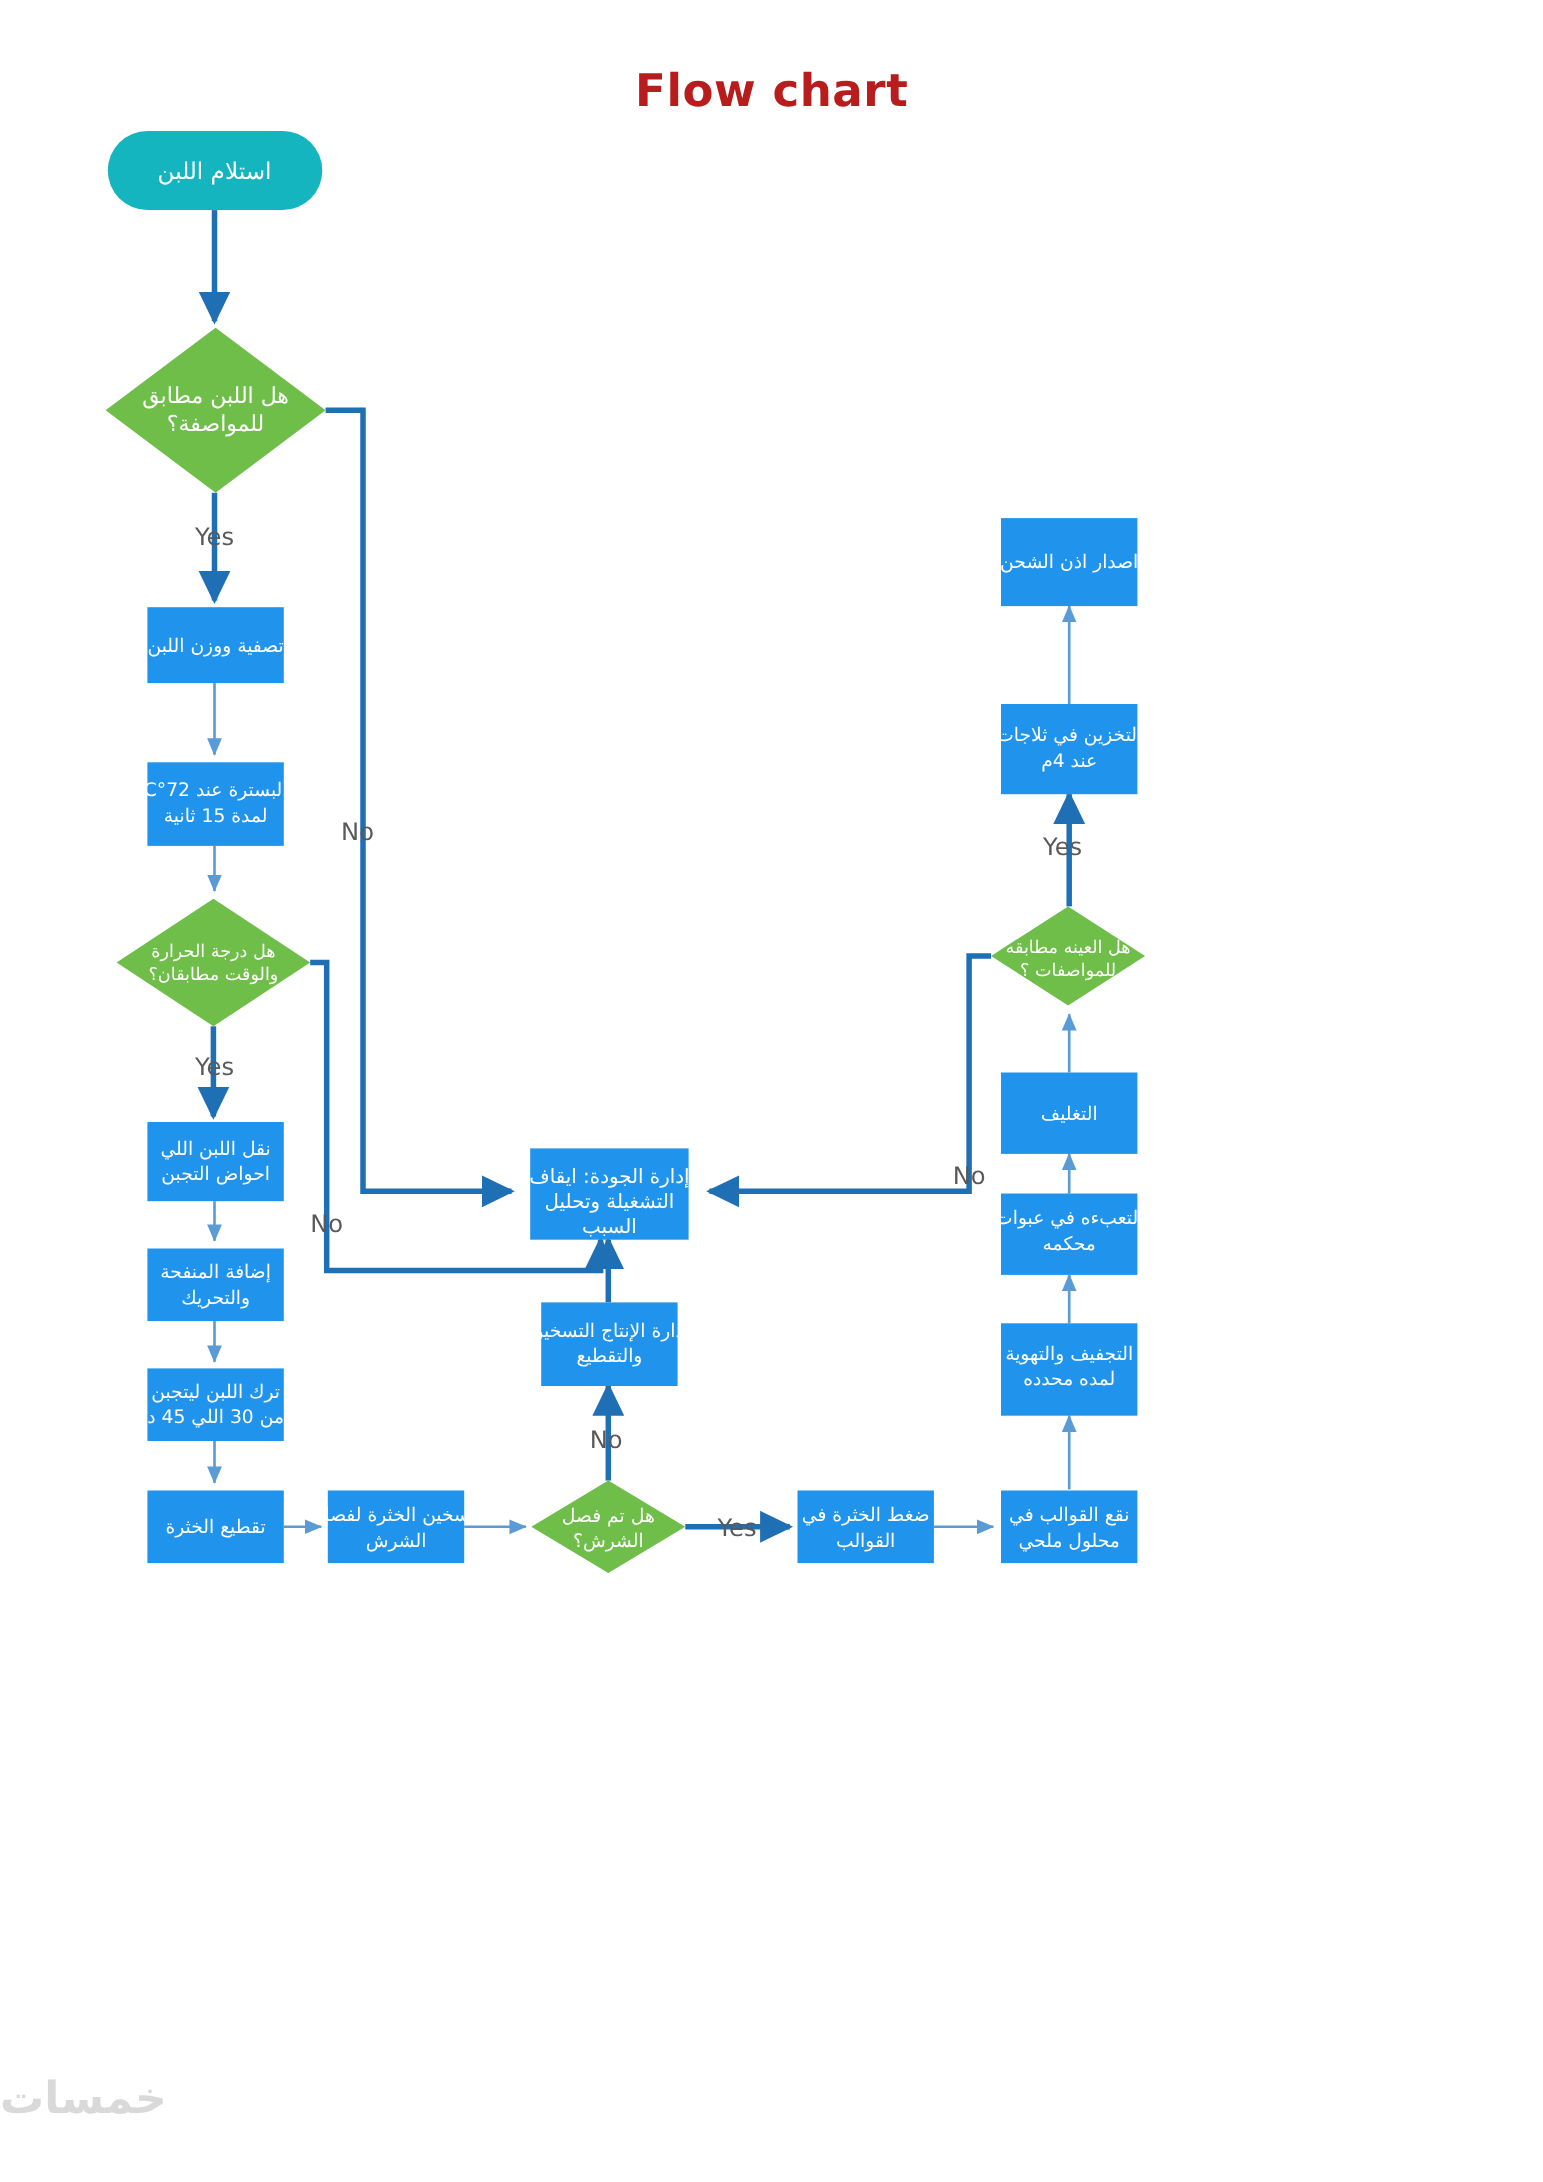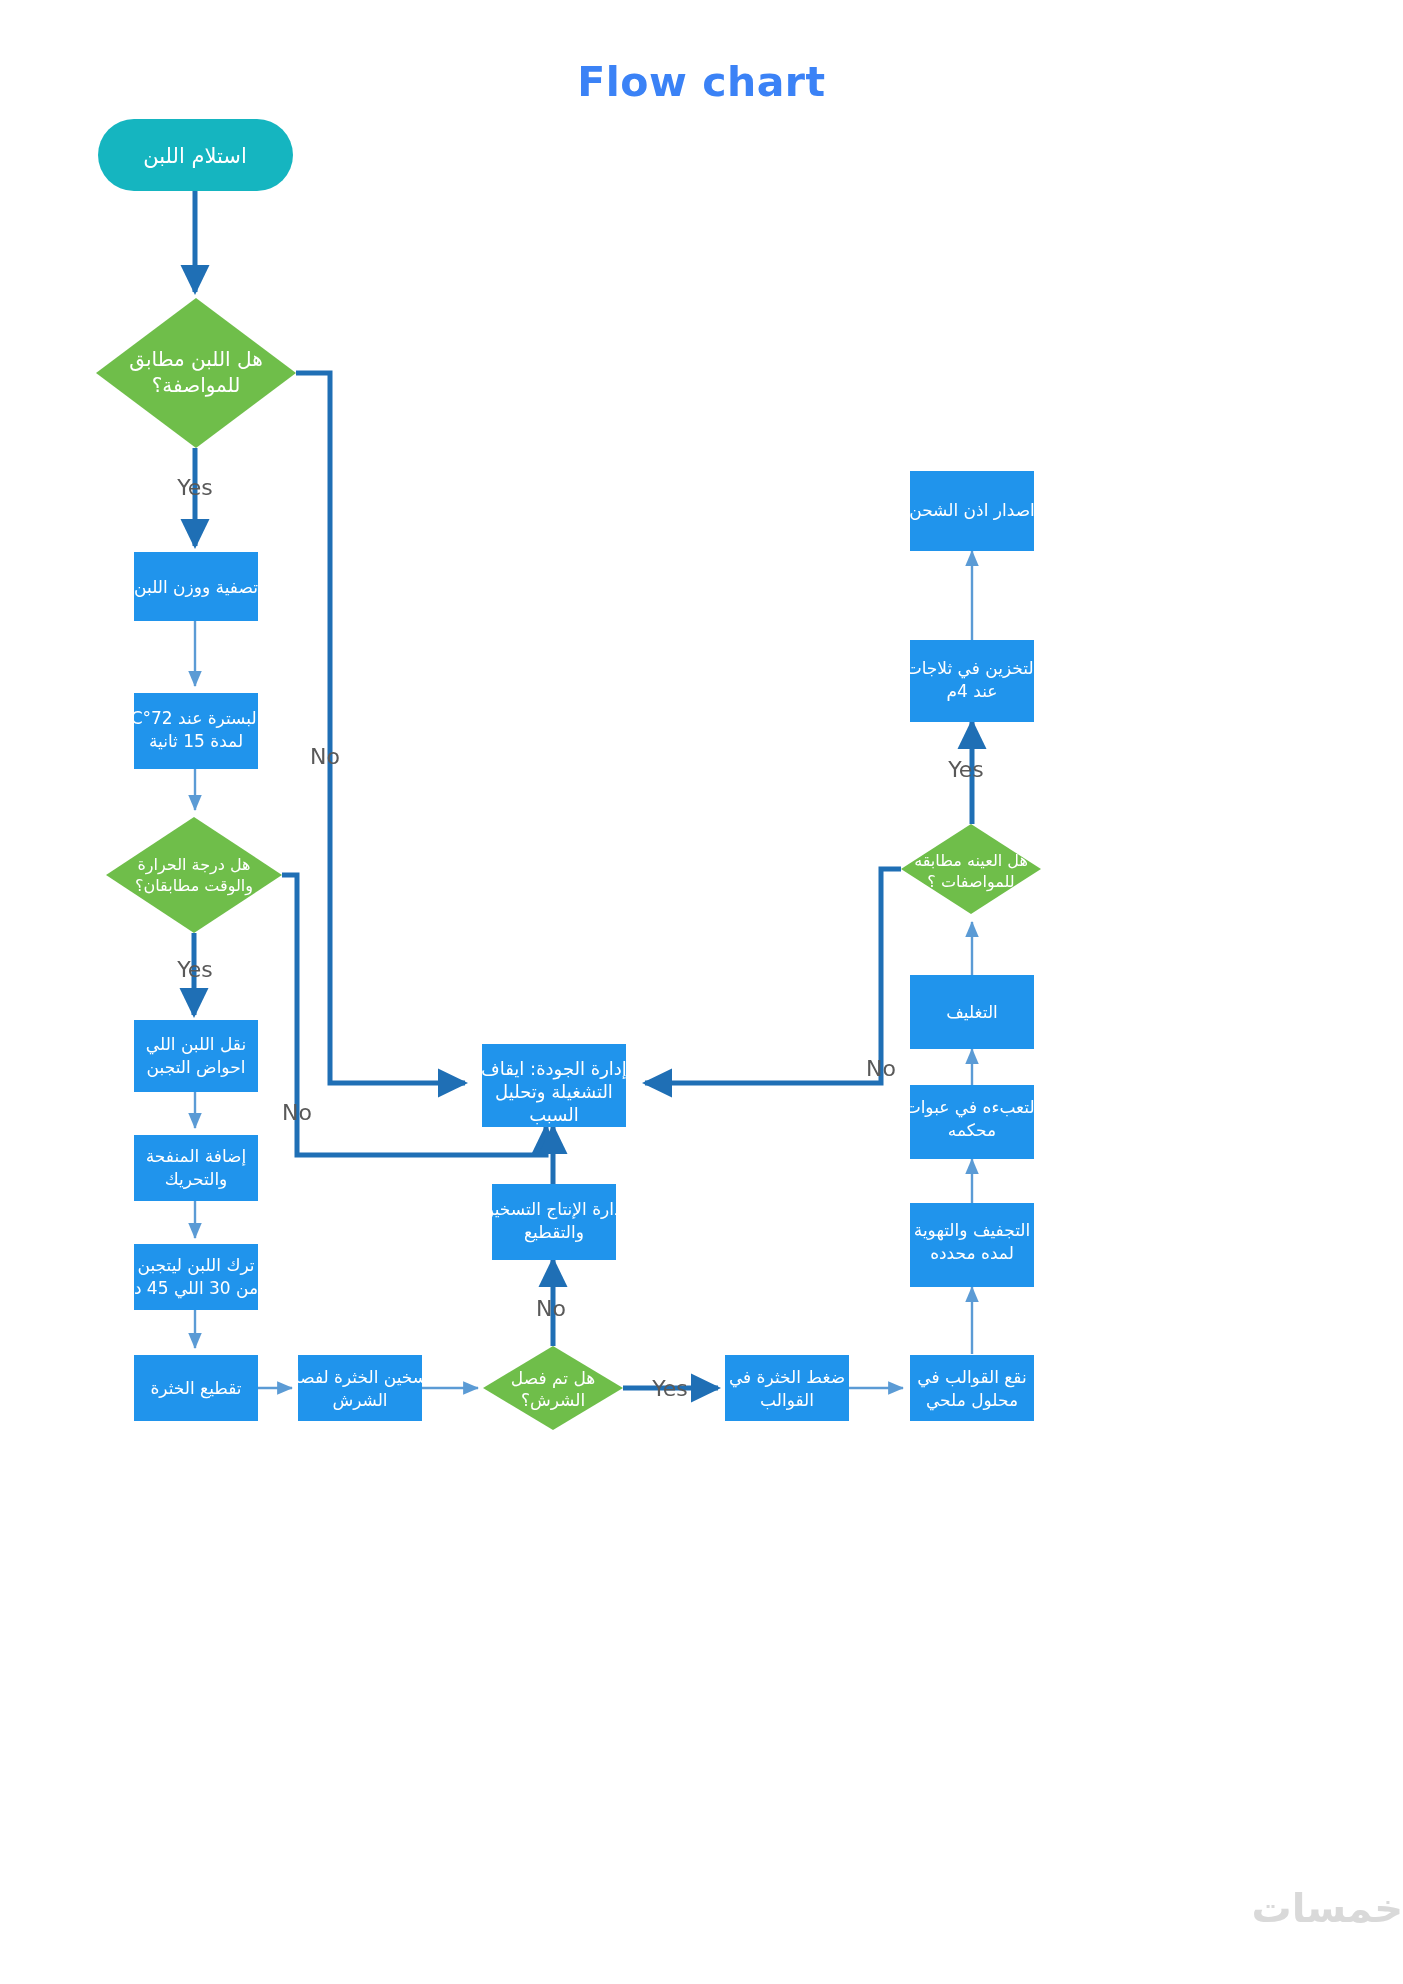--- a/index.html
+++ b/index.html
@@ -15,21 +15,21 @@
     overflow: hidden;
   }
   #page-title {
     position: absolute;
     top: 58px;
     left: 0;
     width: 1403px;
     text-align: center;
     font-size: 41px;
     font-weight: bold;
-    color: #3b82f6;
+    color: #b91c1c;
     letter-spacing: 0.5px;
     direction: ltr;
     font-family: "DejaVu Sans", sans-serif;
   }
   #chart-canvas {
     position: absolute;
     top: 0;
     left: 0;
   }
   .node-label {
@@ -41,21 +41,21 @@
     font-family: "DejaVu Sans", "Liberation Sans", sans-serif;
     fill: #595959;
     font-size: 22px;
     direction: ltr;
   }
   #watermark {
     position: absolute;
     left: 0;
     top: 1885px;
     width: 1403px;
-    text-align: right;
+    text-align: left;
     font-size: 40px;
     font-weight: bold;
     color: #d9d9d9;
     font-family: "DejaVu Sans", sans-serif;
     direction: rtl;
     letter-spacing: 1px;
   }
 </style>
 </head>
 <body>

